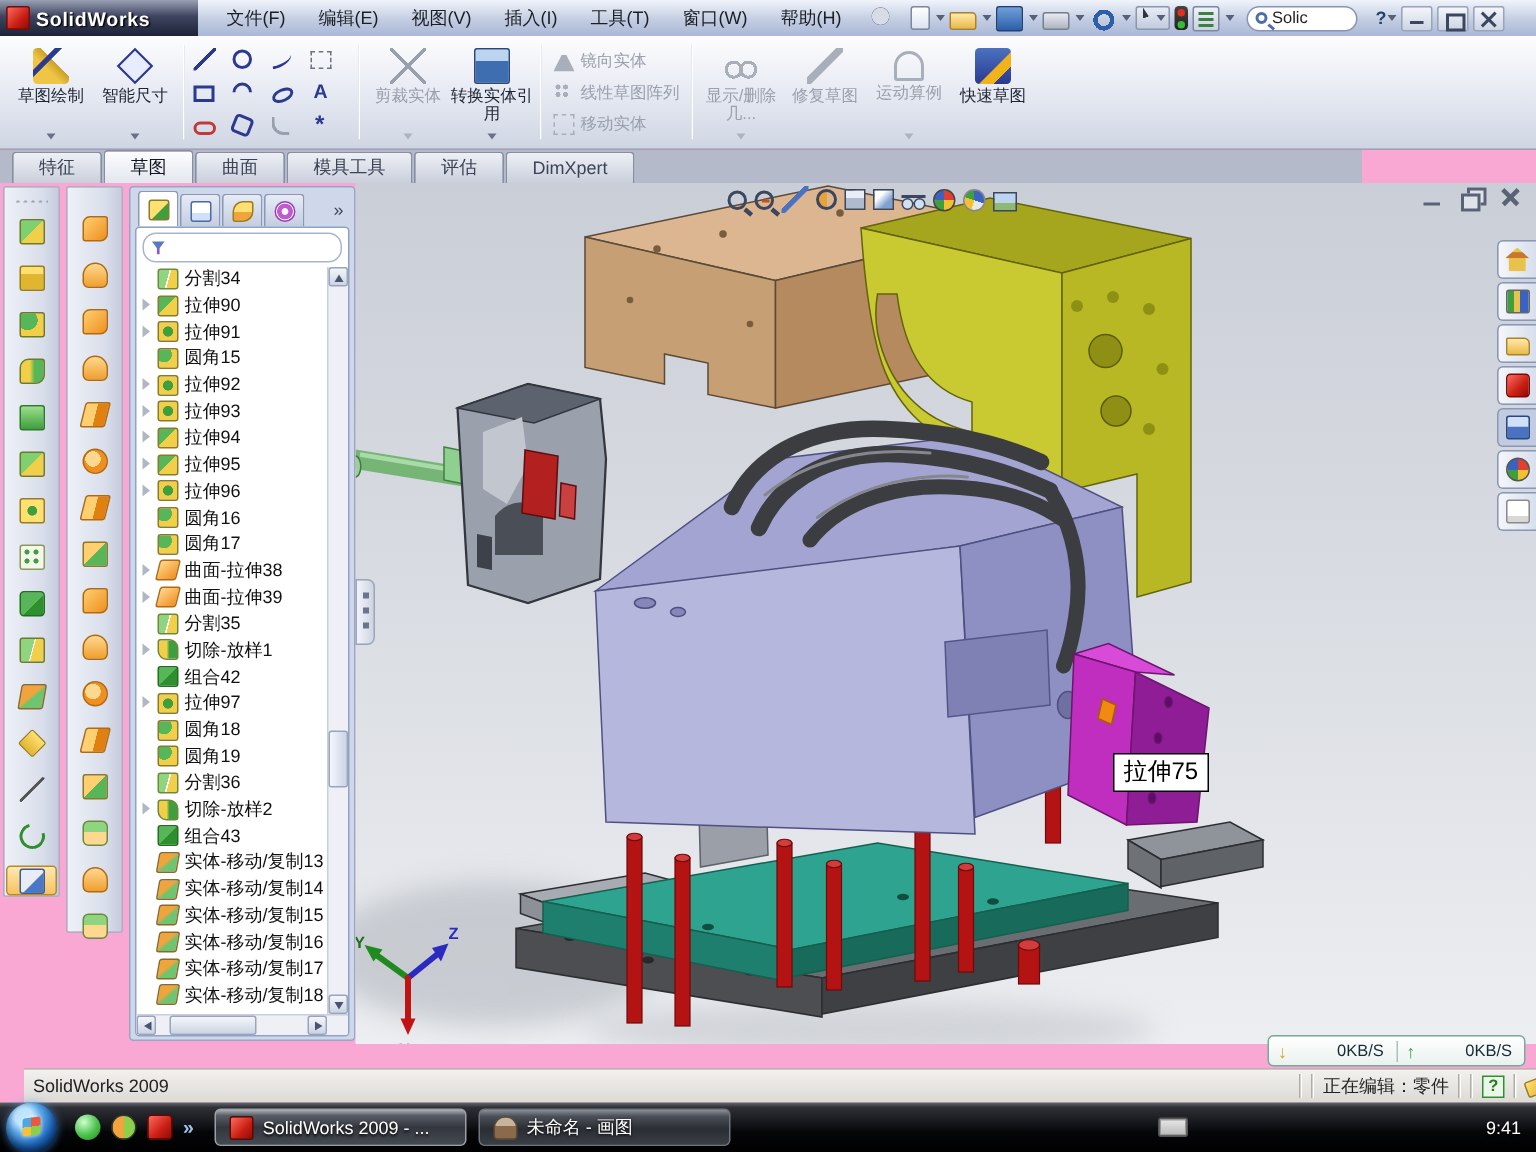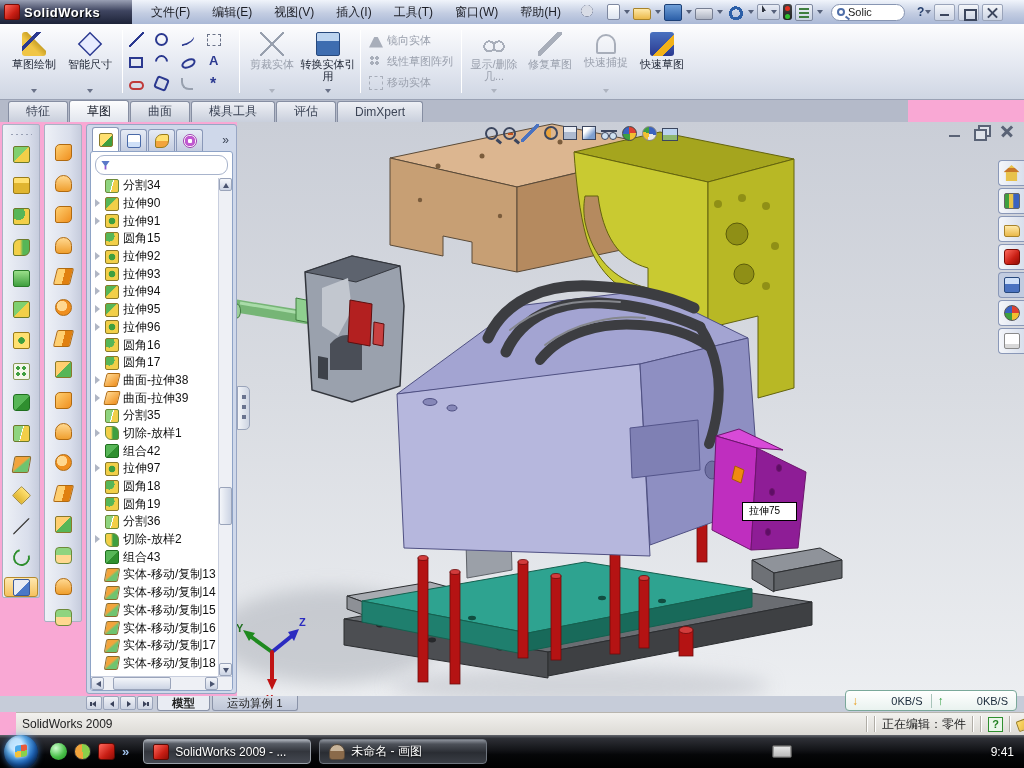--- a/index.html
+++ b/index.html
@@ -219,21 +219,21 @@
     background:linear-gradient(90deg,#f4f6fa,#d8dfec); display:flex; align-items:center; justify-content:center; }
   .tpt.pressed { background:#c2cce0; }
   .tpi { width:16px; height:16px; border-radius:2px; }
   .tpi-home { background:linear-gradient(180deg,transparent 45%,#e8c24a 46%), linear-gradient(180deg,transparent 20%, #c87828 21% 45%, transparent 46%); clip-path:polygon(50% 0,100% 45%,85% 45%,85% 100%,15% 100%,15% 45%,0 45%); background-color:#e8c24a; }
   .tpi-lib { background:linear-gradient(90deg,#3f9f3f 30%,#e8c24a 31% 60%,#3a62c0 61%); border:1px solid #666; }
   .tpi-folder { background:linear-gradient(180deg,#ffe9a8,#eab94a); border:1px solid #a8832a; border-radius:1px 4px 2px 2px; height:12px; margin-top:3px; }
   .tpi-sw { background:linear-gradient(135deg,#ff6a5e,#c81e14 60%,#8e0d06); border:1px solid #7c0b04; border-radius:3px; }
   .tpi-vp { background:linear-gradient(180deg,#cfe0f8 45%,#4a72c0 46%); border:1px solid #27487c; }
   .tpi-app { border-radius:50%; background:conic-gradient(#e04030 0 25%, #f2c030 25% 50%, #3f9f3f 50% 75%, #3a62c0 75%); border:1px solid #555; }
   .tpi-props { background:linear-gradient(180deg,#fff 70%,#d8d8d8 71%); border:1px solid #8a8a8a; }
-  #tooltip { position:absolute; left:505px; top:380px; background:#fff; border:1px solid #000; padding:1px 16px 2px 6px; font-size:10px; color:#000; z-index:7; }
+  #tooltip { position:absolute; left:505px; top:380px; background:#fff; border:1px solid #000; padding:1px 6px 2px 6px; font-size:16px; color:#000; z-index:7; }
 
   
   #netwidget { position:absolute; left:845px; top:690px; width:172px; height:21px; background:linear-gradient(180deg,#ffffff,#e9f2ef);
     border:1px solid #7aa89a; border-radius:4px; display:flex; align-items:center; z-index:40; font-size:11px; color:#1a2a3a; }
   #netwidget .half { flex:1; display:flex; align-items:center; justify-content:space-between; padding:0 8px 0 6px; }
   #netwidget .div { width:1px; height:14px; background:#a8c4ba; }
   .arr { font-weight:bold; font-size:12px; }
   .arr.down { color:#e8a020; } .arr.up { color:#2f9f3f; }
 
   
@@ -440,21 +440,21 @@
     <div class="cmdbtn disabled caret">
         <span class="cicon ci-display"></span>
         <span class="clabel">显示/删除几...</span>
       </div>
         <div class="cmdbtn disabled">
         <span class="cicon ci-repair"></span>
         <span class="clabel">修复草图</span>
       </div>
         <div class="cmdbtn disabled caret">
         <span class="cicon ci-snap"></span>
-        <span class="clabel">快速捕捉</span>
+        <span class="clabel">运动算例</span>
       </div>
         <div class="cmdbtn">
         <span class="cicon ci-rapid"></span>
         <span class="clabel">快速草图</span>
       </div>
       </div>
   </div>
 
   <div id="tabrow">
 
@@ -1006,37 +1006,20 @@
       <span class="arr down">↓</span>
       <span>0KB/S</span>
     </span>
     <span class="div"></span>
     <span class="half">
       <span class="arr up">↑</span>
       <span>0KB/S</span>
     </span>
   </div>
 
-  <div id="vcrrow">
-    <div id="vcr">
-      <span class="vcrb vcr-first"></span>
-      <span class="vcrb vcr-prev"></span>
-      <span class="vcrb vcr-next"></span>
-      <span class="vcrb vcr-last"></span>
-    </div>
-    <div id="mtabs">
-
-    <div class="mtab active">
-          <span>模型</span>
-        </div>
-        <div class="mtab">
-          <span>运动算例 1</span>
-        </div>
-      </div>
-  </div>
 
   <div id="statusbar">
     <span class="sleft">SolidWorks 2009</span>
     <span class="sright">
       <span class="ssep"></span>
         <span class="ssep"></span>
       <span>正在编辑：零件</span>
       <span class="ssep"></span>
         <span class="ssep"></span>
       <span class="shelp"></span>

